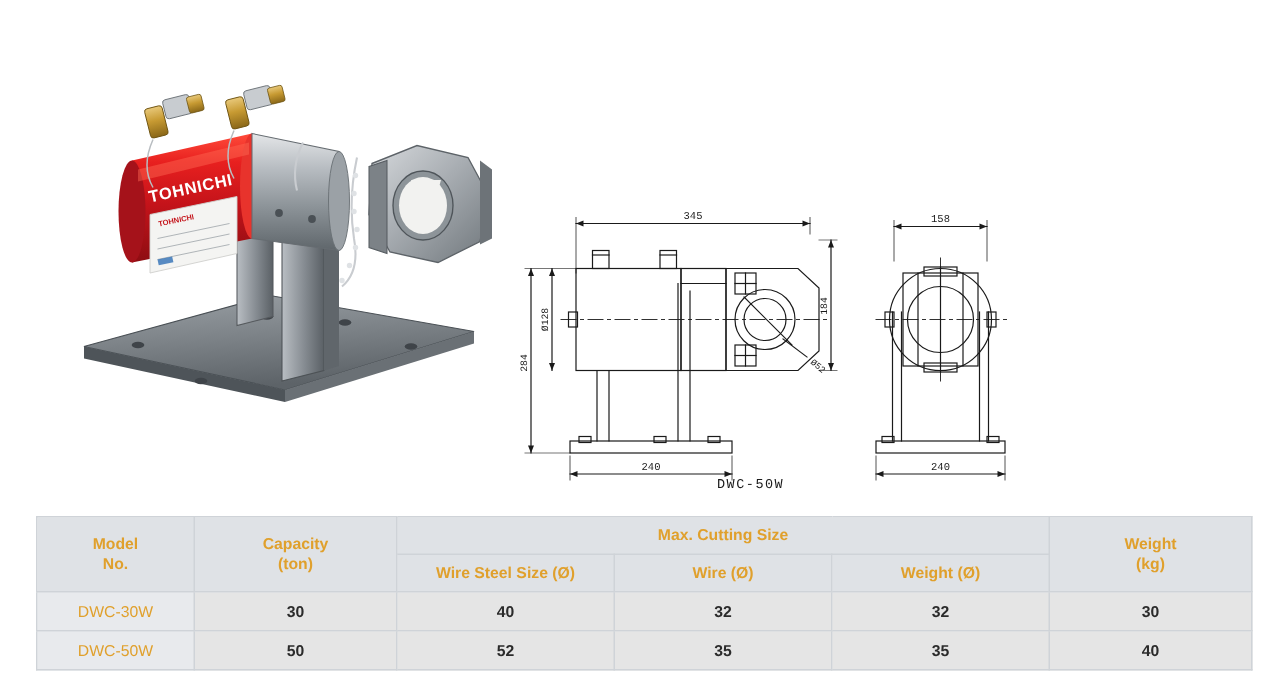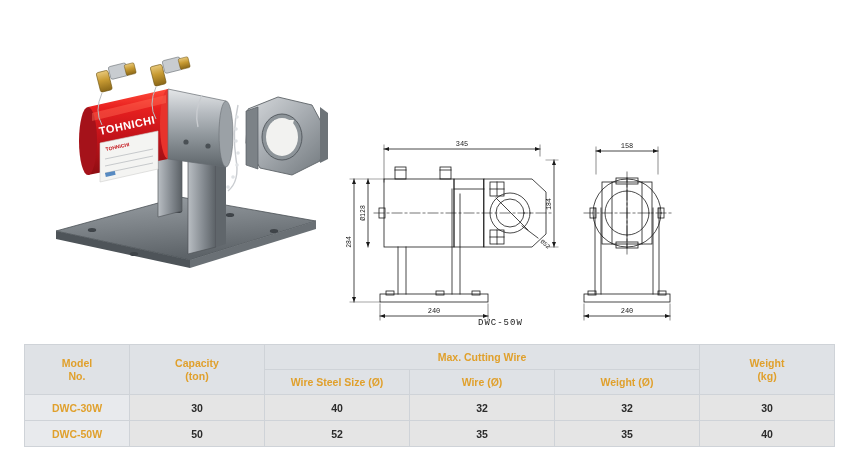--- a/index.html
+++ b/index.html
@@ -76,21 +76,21 @@
     height: 25px;
     background: #e5e5e5;
     color: #2b2b2b;
     font-size: 10.5px;
     font-weight: bold;
   }
   table.spec tbody td.model-cell {
     background: #e8eaed;
     color: #e0a02c;
     font-size: 10.5px;
-    font-weight: bold;
+    font-weight: normal;
   }
   .colw-model  { width: 105px; }
   .colw-cap    { width: 135px; }
   .colw-sub    { width: 145px; }
   .colw-weight { width: 135px; }
 </style>
 </head>
 <body>
 
 <div id="product-photo">
@@ -389,21 +389,21 @@
     <thead>
       <tr>
         <th rowspan="2" class="tall">
           <div>Model</div>
           <div>No.</div>
         </th>
         <th rowspan="2" class="tall">
           <div>Capacity</div>
           <div>(ton)</div>
         </th>
-        <th colspan="3">Max. Cutting Wire</th>
+        <th colspan="3">Max. Cutting Size</th>
         <th rowspan="2" class="tall">
           <div>Weight</div>
           <div>(kg)</div>
         </th>
       </tr>
       <tr>
         <th>Wire Steel Size (Ø)</th>
         <th>Wire (Ø)</th>
         <th>Weight (Ø)</th>
       </tr>

